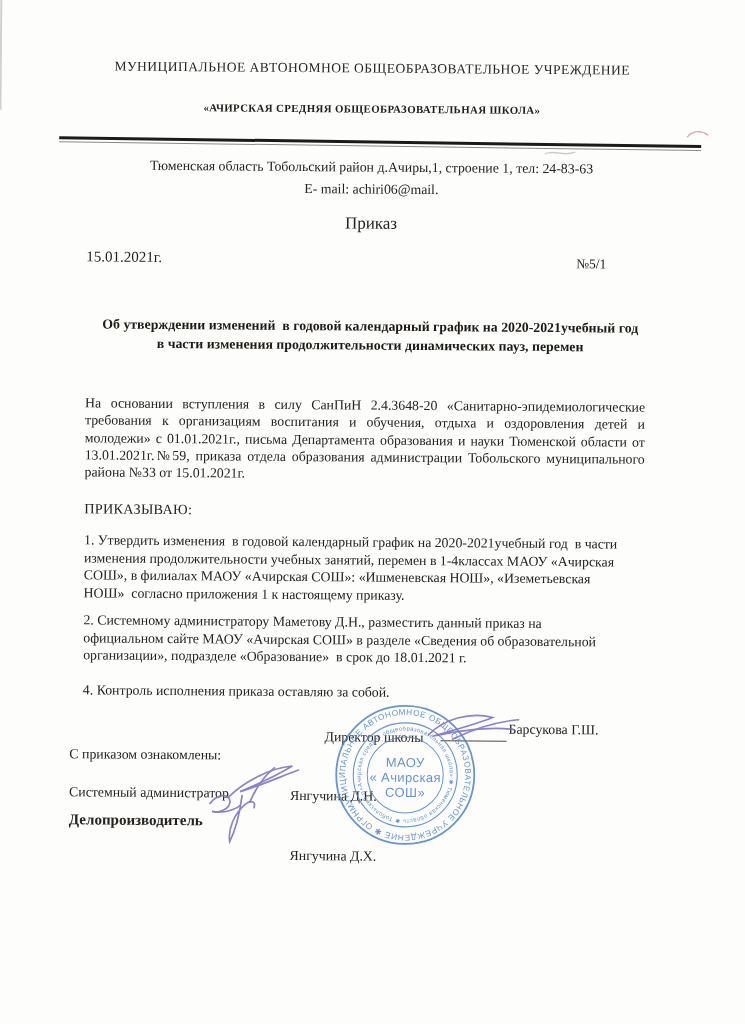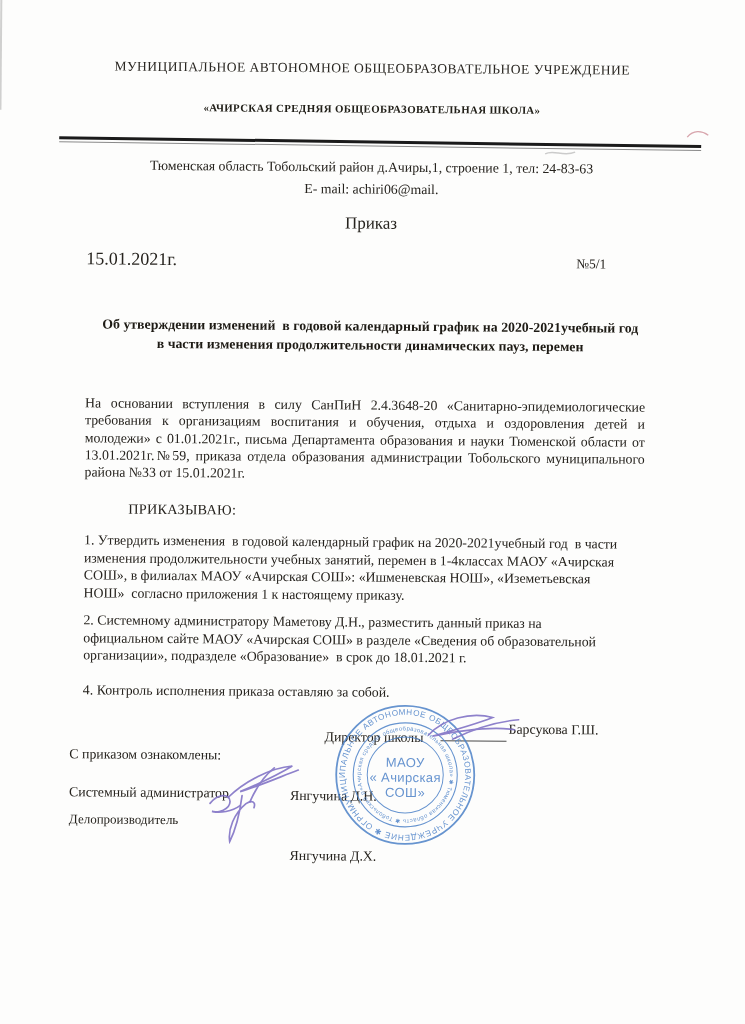--- a/index.html
+++ b/index.html
@@ -19,36 +19,36 @@
   .abs{position:absolute;}
   .center{left:44px;width:657px;text-align:center;}
   .org-name{top:58px;font-size:13.5px;letter-spacing:.5px;color:#2b2823;}
   .school-name{top:100px;font-size:10.8px;font-weight:bold;letter-spacing:.4px;color:#222019;}
   .sep-wrap{top:136px;left:60px;width:642px;transform:rotate(0.35deg);transform-origin:left top;}
   .sep-a{height:3px;background:#1b1b1b;}
   .sep-b{height:1px;background:#8a8a8a;margin-top:2px;}
   .addr{top:157px;font-size:13.8px;}
   .email{top:179px;font-size:13.8px;}
   .doc-title{top:211px;font-size:17px;}
-  .doc-date{top:248px;left:88px;font-size:18px;}
+  .doc-date{top:248px;left:88px;font-size:15px;}
   .doc-number{top:252px;left:578px;font-size:13.5px;}
   .subject{top:314px;font-weight:bold;font-size:13.8px;line-height:19px;white-space:pre-wrap;color:#1e1b15;}
   .preamble{top:394px;left:88px;width:560px;font-size:13.8px;line-height:17.3px;text-align:justify;white-space:pre-wrap;}
-  .keyword{top:500px;left:88px;font-size:14.2px;letter-spacing:.3px;margin-left:44px;}
+  .keyword{top:500px;left:88px;font-size:14.2px;letter-spacing:.3px;}
   .item{left:88px;width:645px;font-size:13.8px;line-height:17.6px;white-space:pre-wrap;}
   .item-1{top:531px;}
   .item-2{top:611px;}
   .item-3{top:681px;}
   .dir-label{top:716px;left:330px;font-size:13.8px;margin-top:11px;}
   .dir-line{top:737px;left:446px;width:66px;border-bottom:1px solid #4a4a4a;height:0;}
   .dir-name{top:718px;left:514px;font-size:13.8px;}
   .ack{top:746px;left:75px;font-size:13.8px;}
   .role-1{top:784px;left:75px;font-size:13.8px;}
   .name-1{top:786px;left:296px;font-size:13.8px;}
-  .role-2{top:811px;left:75px;font-size:13px;}
+  .role-2{top:811px;left:75px;font-size:15px;font-weight:bold;}
   .name-2{top:846px;left:296px;font-size:13.8px;}
   .stamp{top:697px;left:336px;width:150px;height:150px;opacity:.85;}
   .stamp text{font-family:"Liberation Sans", sans-serif;}
   .sig{position:absolute;}
   .sig-director{top:702px;left:428px;width:100px;height:42px;}
   .sig-admin{top:756px;left:226px;width:86px;height:50px;}
   .sig-clerk{top:784px;left:202px;width:74px;height:60px;}
   .edge-left{left:0;top:0;width:2px;height:110px;background:#9a9a9a;opacity:.45;}
   .mark-pink{top:122px;left:686px;width:26px;height:16px;}
   .mark-gray{top:143px;left:544px;width:34px;height:12px;opacity:.5;}

